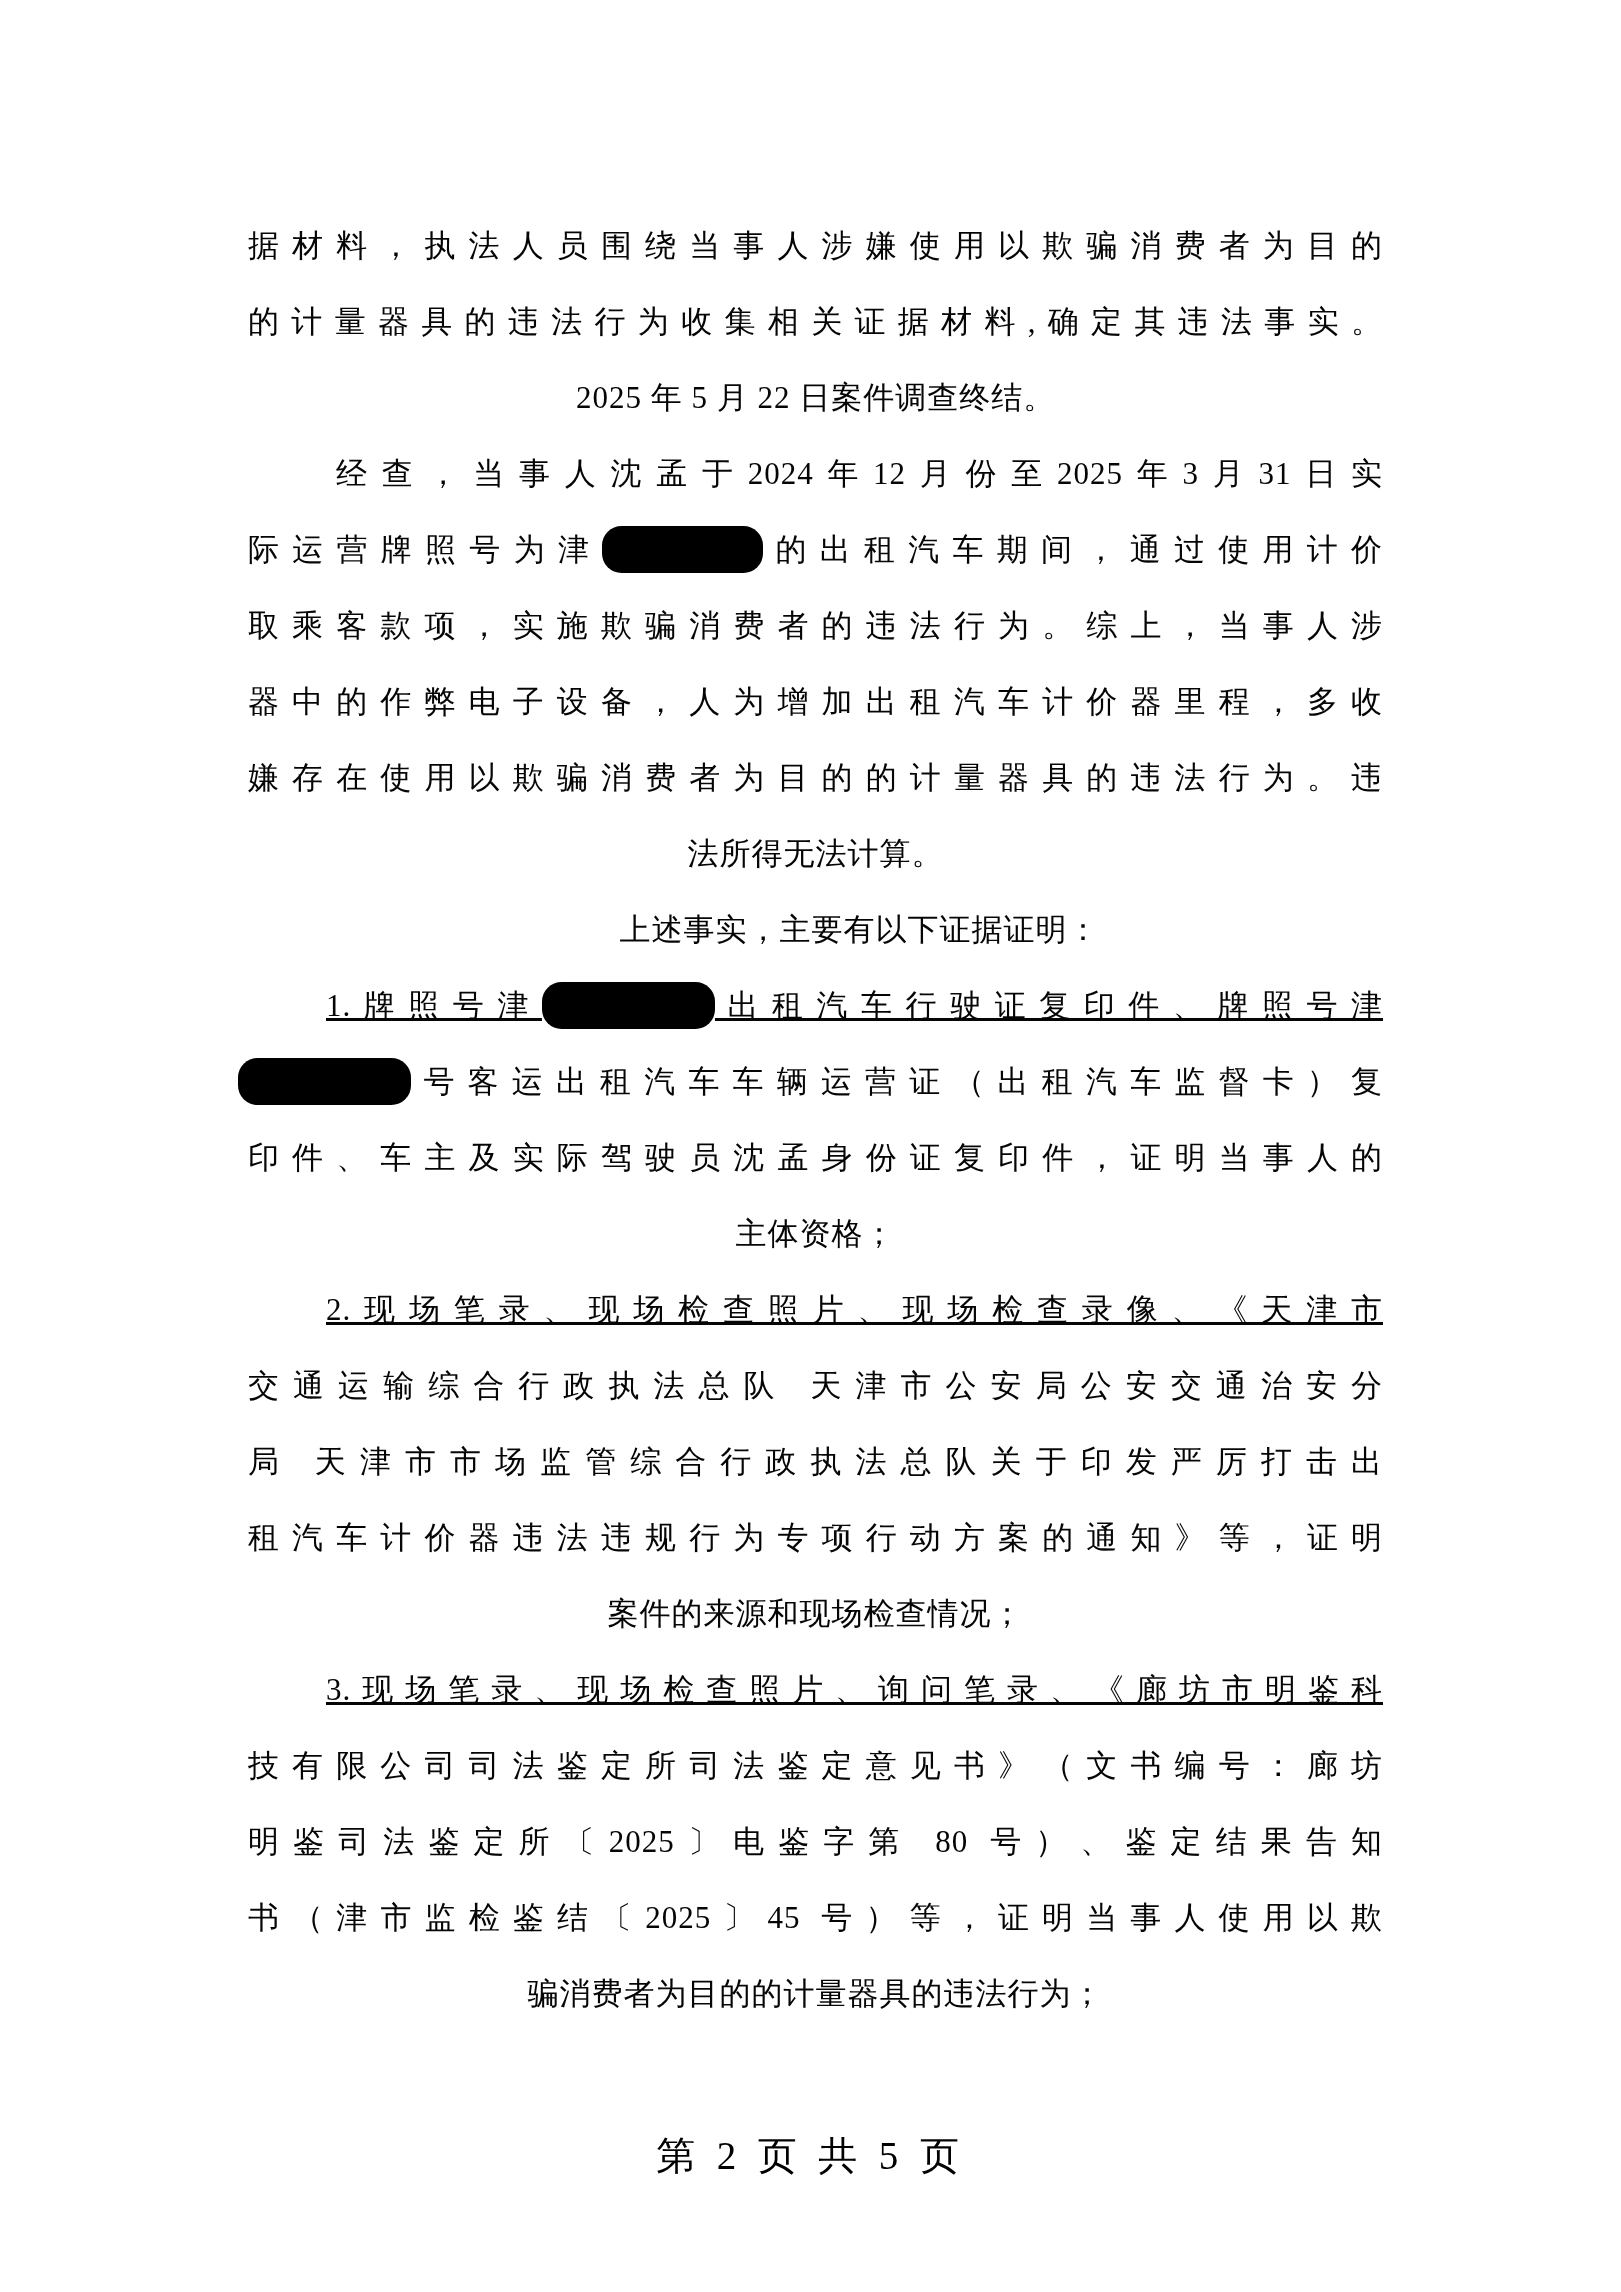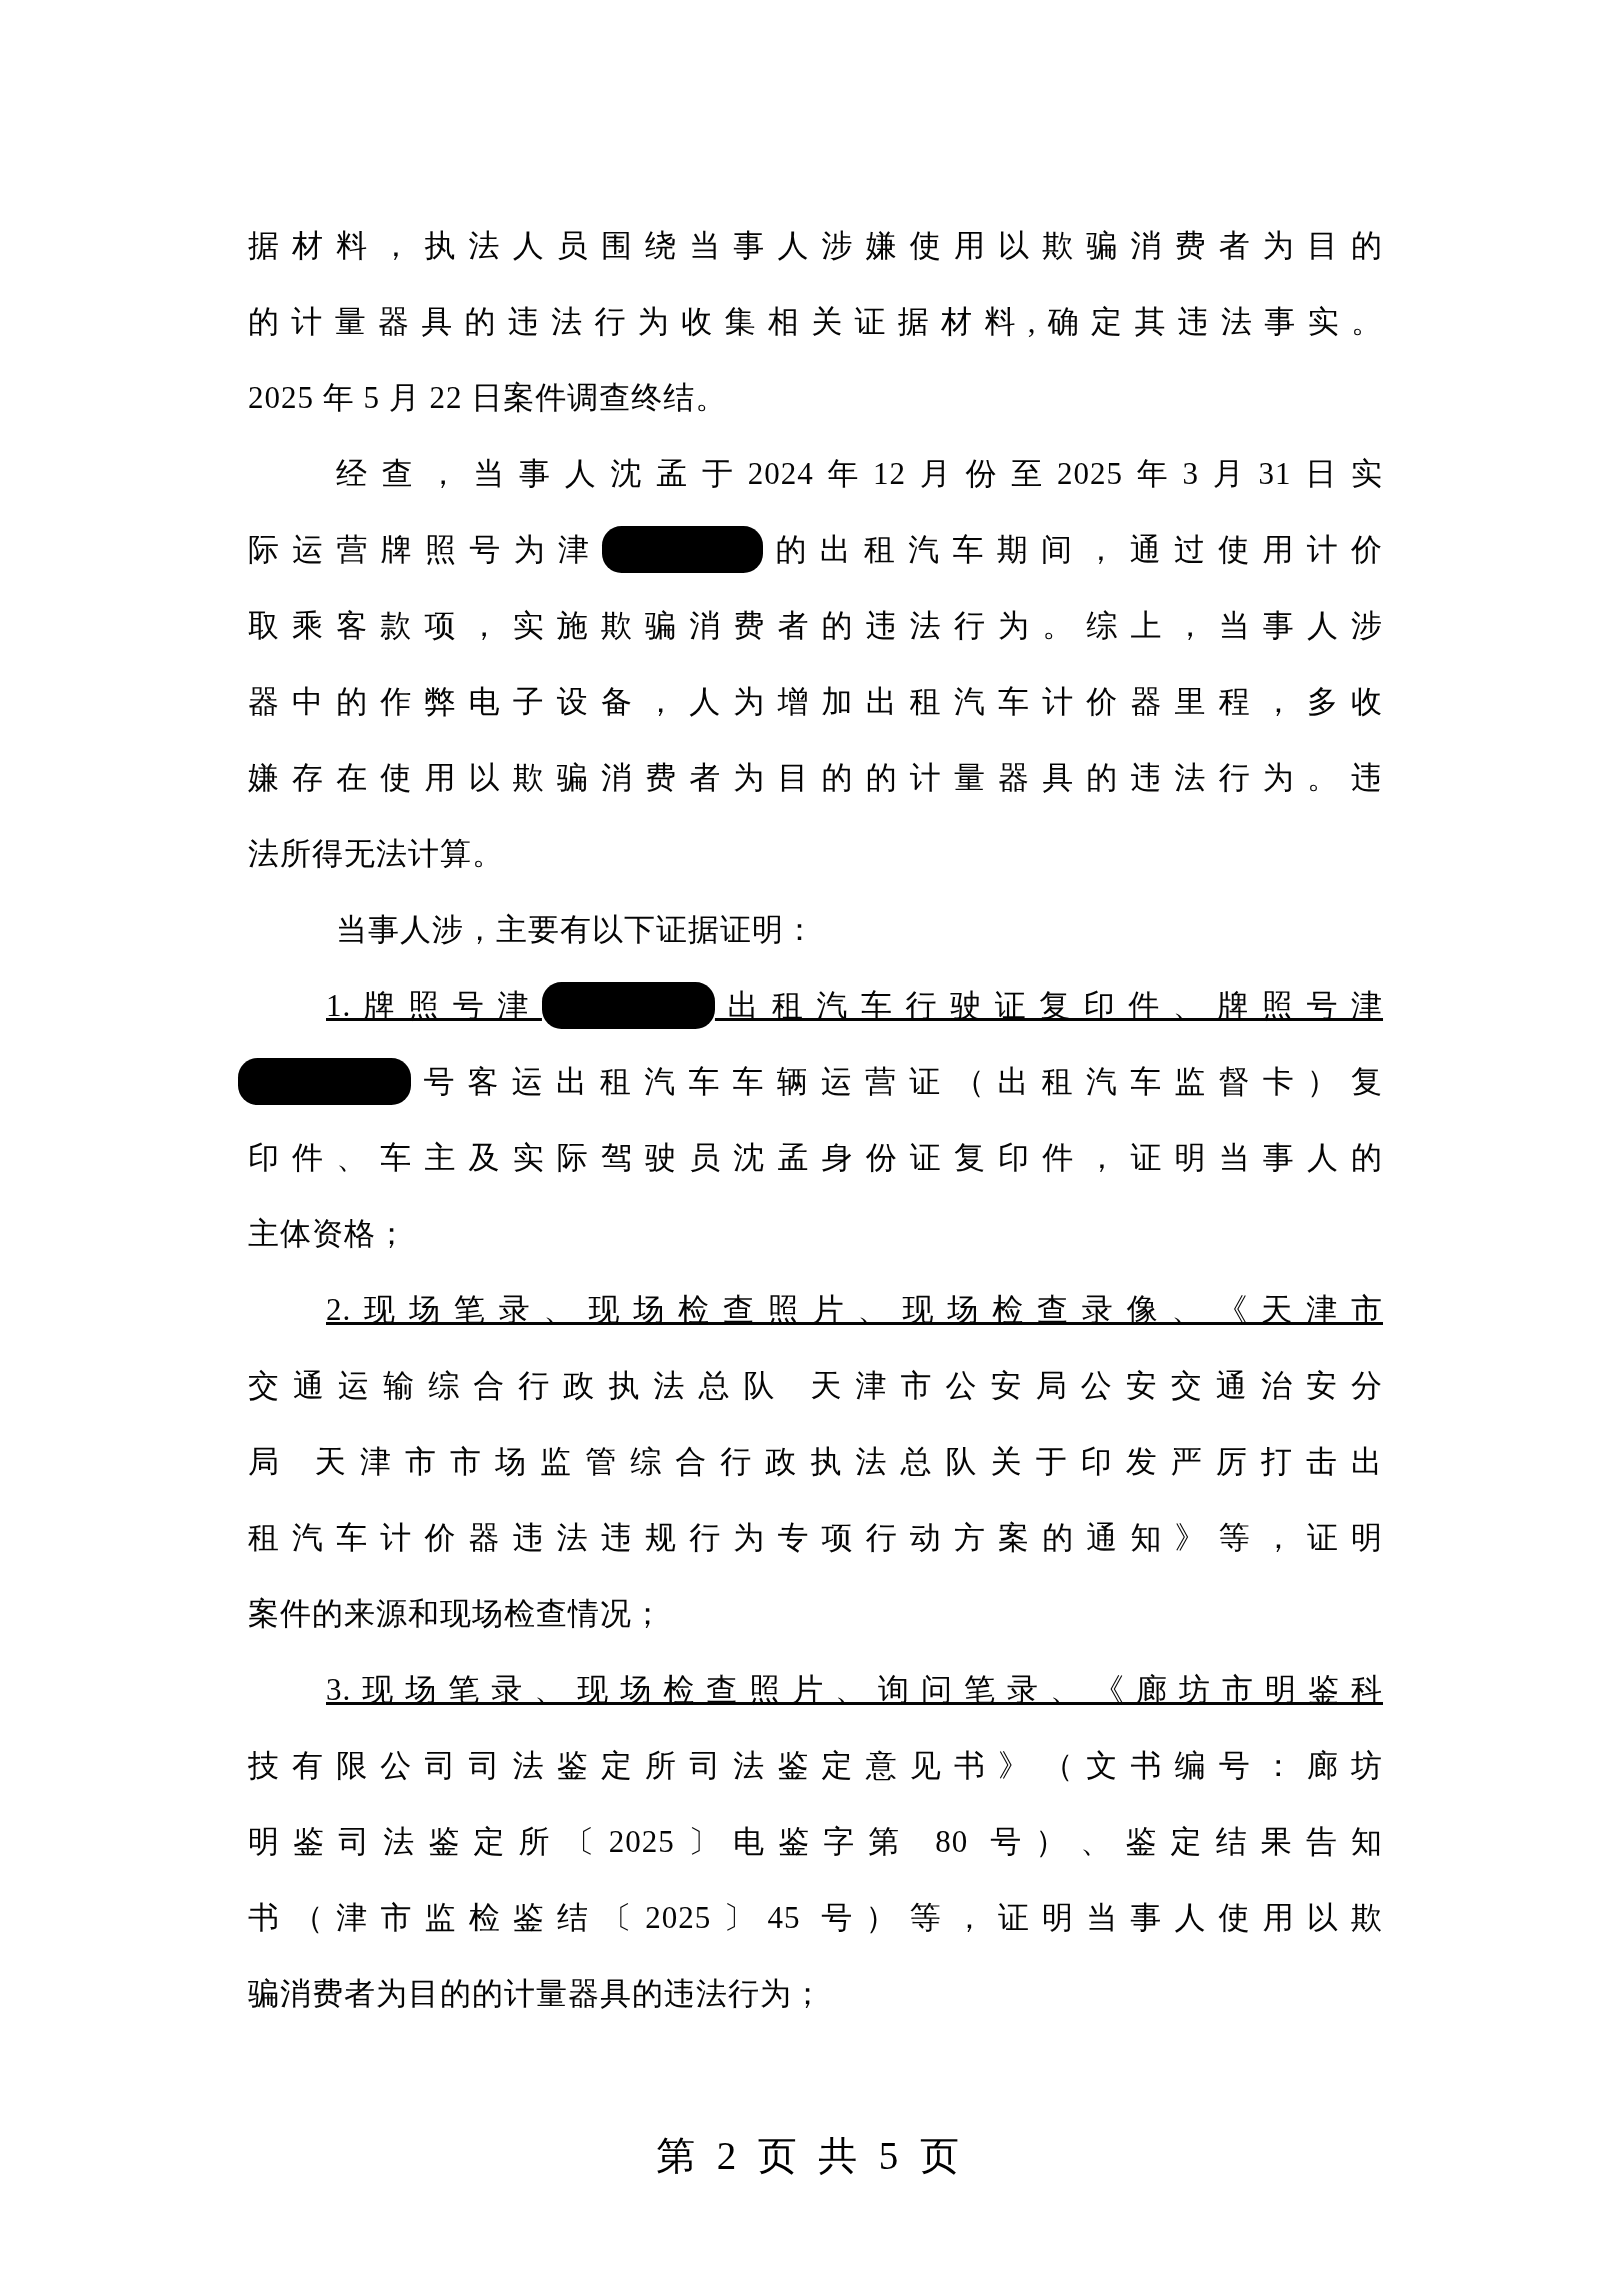--- a/index.html
+++ b/index.html
@@ -32,21 +32,21 @@
   }
   
   .line.j {
     white-space: normal;
     text-align: justify;
     text-align-last: justify;
     text-justify: inter-character;
   }
   
   .line.l {
-    text-align: left;
+    text-align: center;
   }
   .indent2 { text-indent: 88px; }
   .indent-num { text-indent: 78px; text-decoration: underline; }
   .redact {
     display: inline-block;
     vertical-align: middle;
     height: 47px;
     background: #000000;
     border-radius: 19.6px;
     margin-top: -5.9px;
@@ -77,21 +77,21 @@
     <div class="line j indent2">经查，当事人沈孟于2024年12月份至2025年3月31日实</div>
 
     <div class="line j">
       <span>际运营牌照号为津</span><span class="redact wA"></span><span>的出租汽车期间，通过使用计价</span>
     </div>
 
     <div class="line j">取乘客款项，实施欺骗消费者的违法行为。综上，当事人涉</div>
     <div class="line j">器中的作弊电子设备，人为增加出租汽车计价器里程，多收</div>
     <div class="line j">嫌存在使用以欺骗消费者为目的的计量器具的违法行为。违</div>
     <div class="line l">法所得无法计算。</div>
-    <div class="line l indent2">当事人涉，主要有以下证据证明：</div>
+    <div class="line l indent2">上述事实，主要有以下证据证明：</div>
 
     <div class="line j indent-num">
       <span>1.牌照号津</span><span class="redact wB"></span><span>出租汽车行驶证复印件、牌照号津</span>
     </div>
 
     <div class="line j">
       <span class="redact wC"></span><span>号客运出租汽车车辆运营证（出租汽车监督卡）复</span>
     </div>
 
     <div class="line j">印件、车主及实际驾驶员沈孟身份证复印件，证明当事人的</div>

